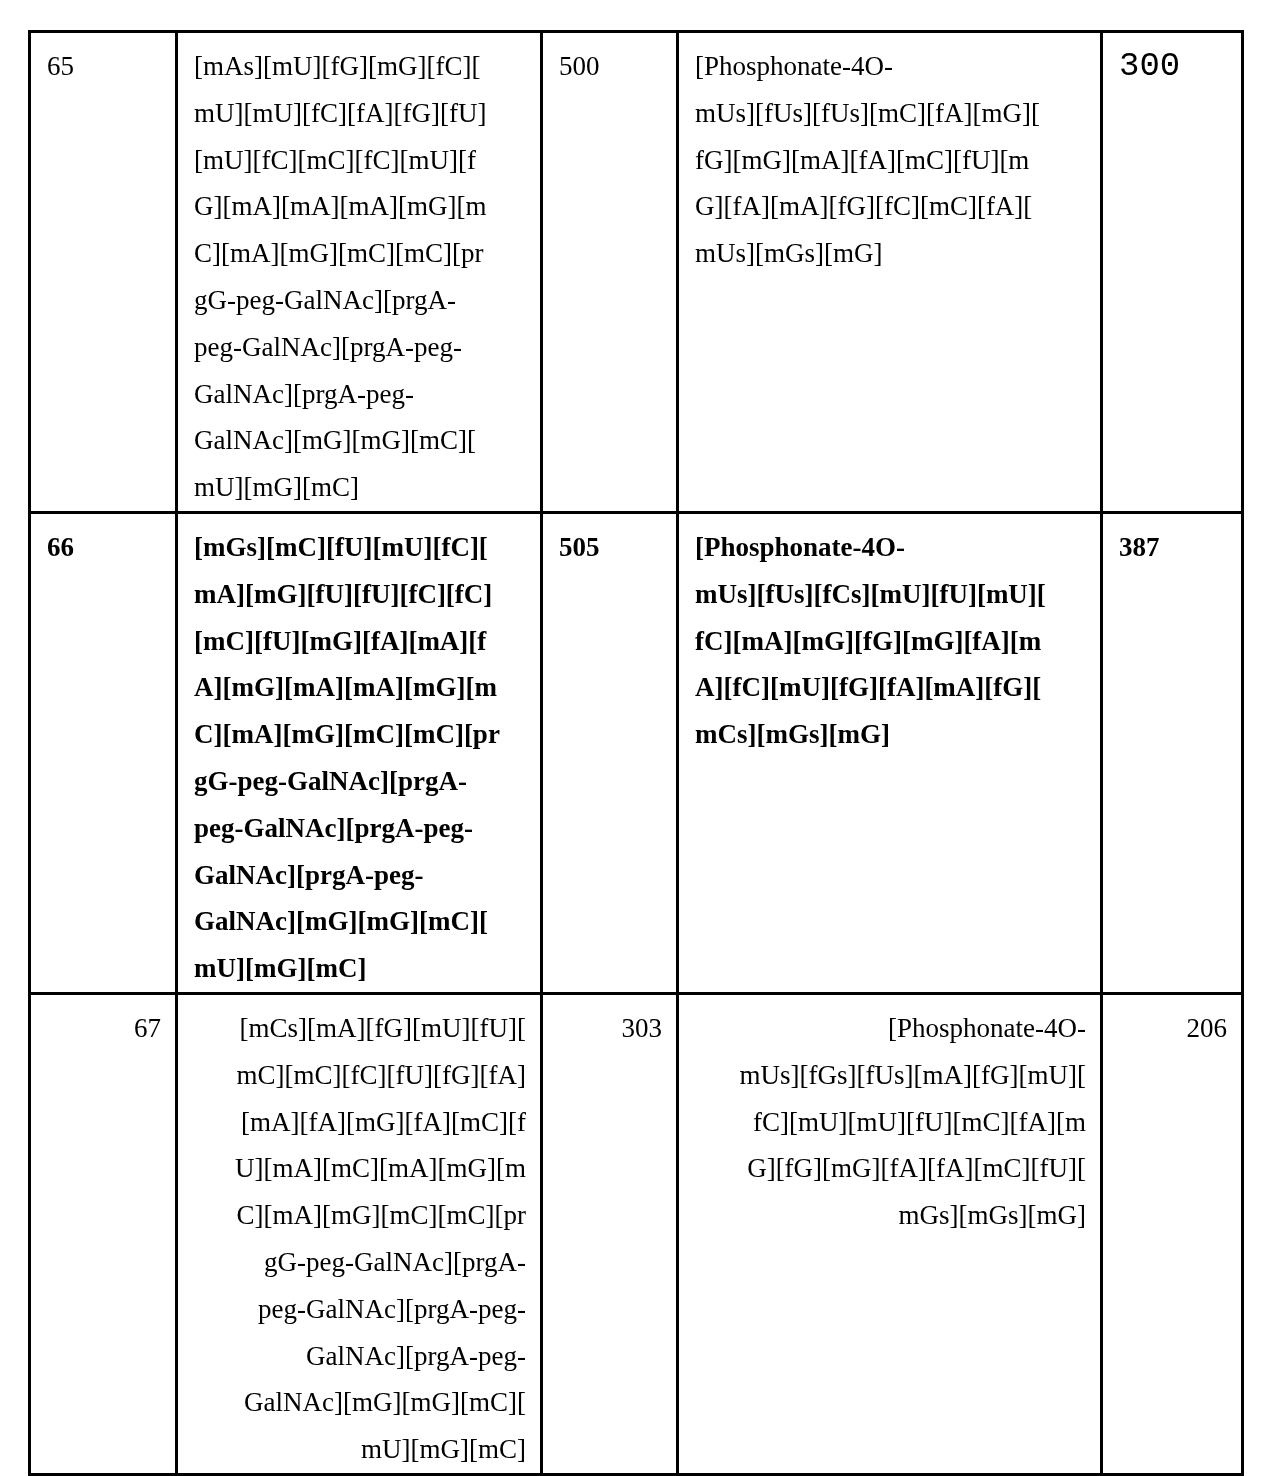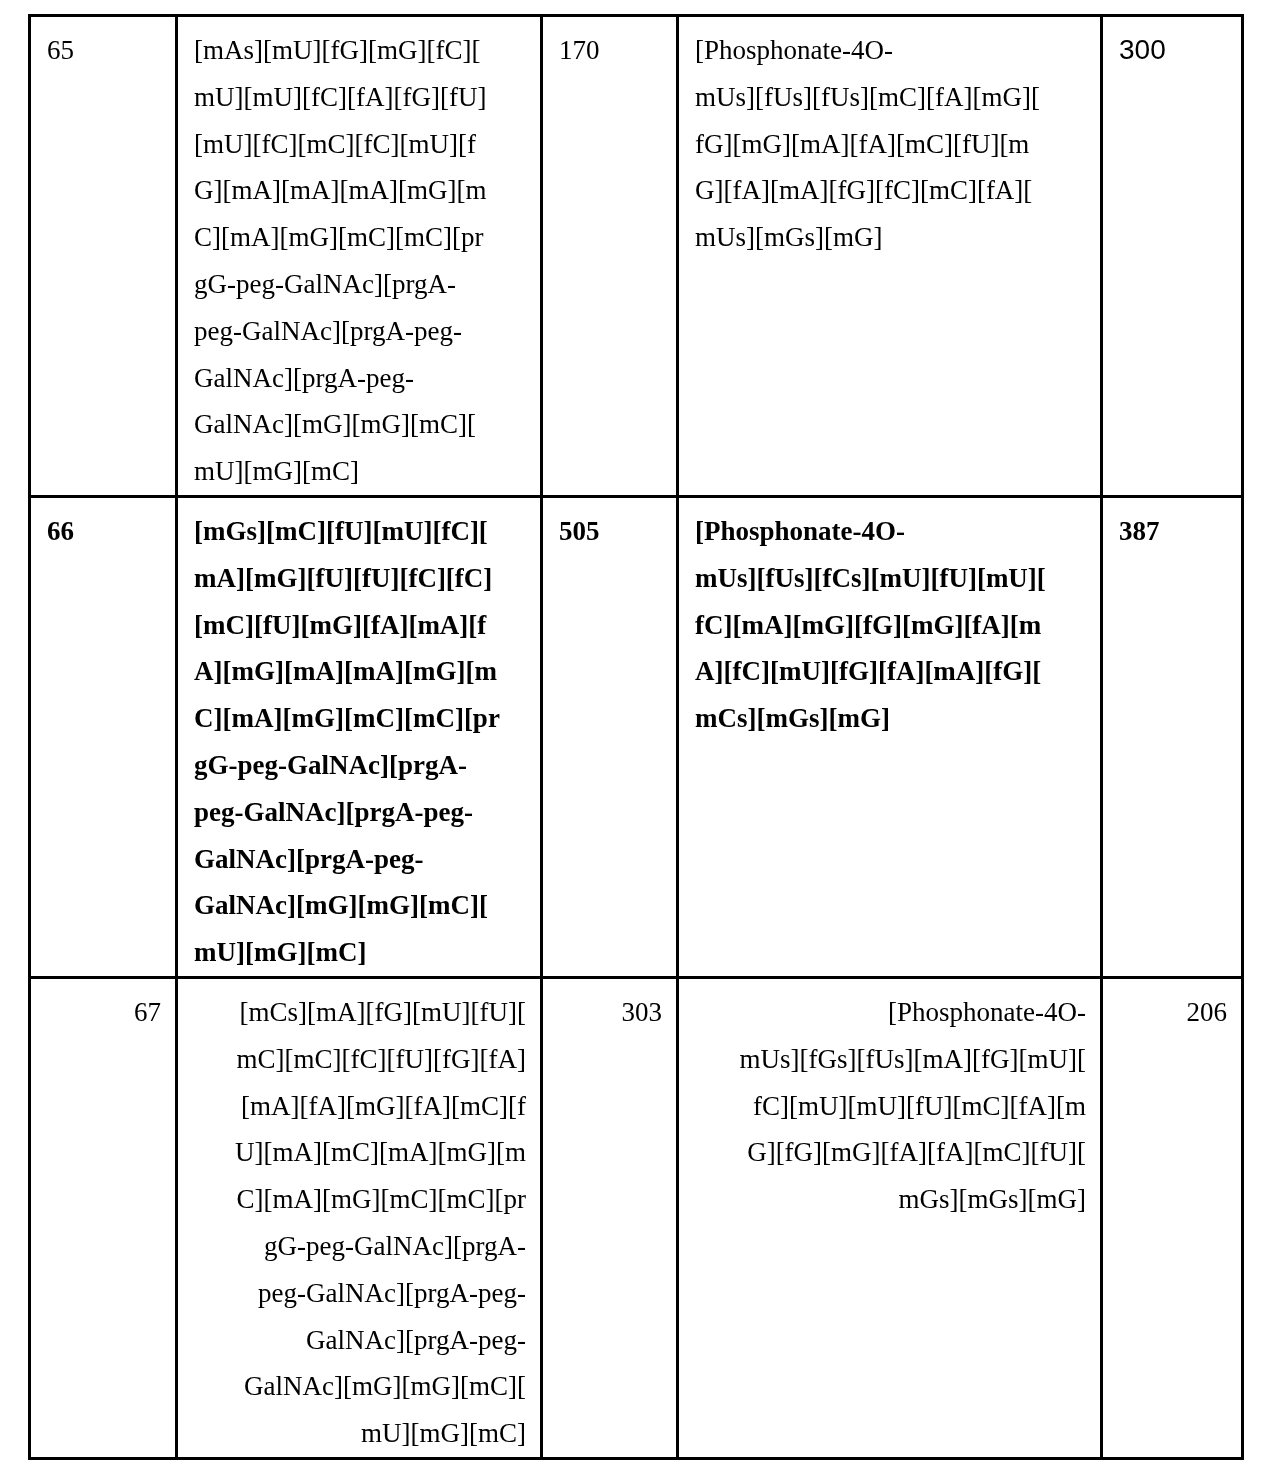--- a/index.html
+++ b/index.html
@@ -11,21 +11,21 @@
       width: 1266px;
       height: 1476px;
       position: relative;
       overflow: hidden;
       font-family: "Liberation Serif", "DejaVu Serif", serif;
       color: #000000;
     }
     .sheet {
       position: absolute;
       left: 28px;
-      top: 14px;
+      top: 30px;
     }
     table.seq-table {
       border-collapse: collapse;
       table-layout: fixed;
       width: 1213px;
     }
     table.seq-table td {
       border: 3px solid #000000;
       vertical-align: top;
       padding: 10px 14px 0 16px;
@@ -40,22 +40,22 @@
     col.c-seq2 { width: 424px; }
     col.c-num2 { width: 141px; }
     tr.row-65 td { height: 459px; }
     tr.row-66 td { height: 459px; font-weight: bold; }
     tr.row-67 td { height: 460px; text-align: right; }
     .seq-text {
       display: block;
       white-space: normal;
     }
     .num-sans {
-      font-family: Liberation Sans, sans-serif;
-      font-size: 28px;
+      font-family: Liberation Mono, monospace;
+      font-size: 34px;
     }
   </style>
 </head>
 <body>
 
 <div class="sheet">
   <table class="seq-table">
     <colgroup>
       <col class="c-id">
       <col class="c-seq1">
@@ -64,21 +64,21 @@
       <col class="c-num2">
     </colgroup>
     <tbody>
       <tr class="row-65">
         <td><span>65</span></td>
         <td>
           <span class="seq-text">
             <span>[mAs][mU][fG][mG][fC][</span><br><span>mU][mU][fC][fA][fG][fU]</span><br><span>[mU][fC][mC][fC][mU][f</span><br><span>G][mA][mA][mA][mG][m</span><br><span>C][mA][mG][mC][mC][pr</span><br><span>gG-peg-GalNAc][prgA-</span><br><span>peg-GalNAc][prgA-peg-</span><br><span>GalNAc][prgA-peg-</span><br><span>GalNAc][mG][mG][mC][</span><br><span>mU][mG][mC]</span>
           </span>
         </td>
-        <td><span>170</span></td>
+        <td><span>500</span></td>
         <td>
           <span class="seq-text">
             <span>[Phosphonate-4O-</span><br><span>mUs][fUs][fUs][mC][fA][mG][</span><br><span>fG][mG][mA][fA][mC][fU][m</span><br><span>G][fA][mA][fG][fC][mC][fA][</span><br><span>mUs][mGs][mG]</span>
           </span>
         </td>
         <td><span class="num-sans">300</span></td>
       </tr>
       <tr class="row-66">
         <td><span>66</span></td>
         <td>

